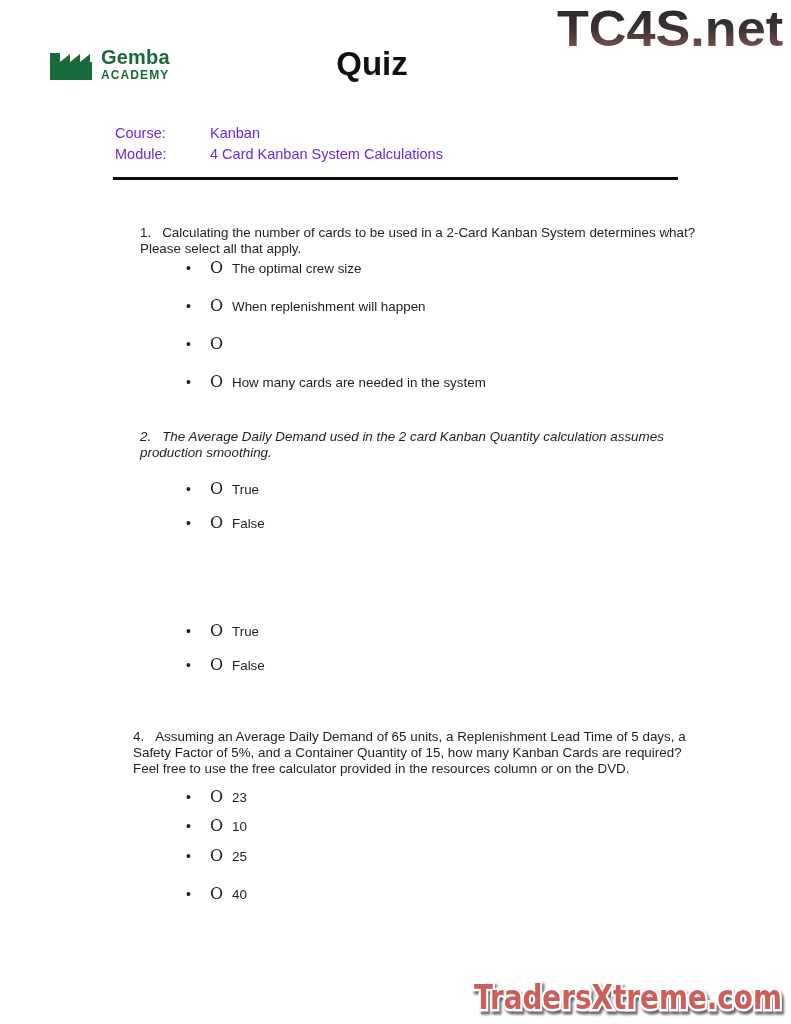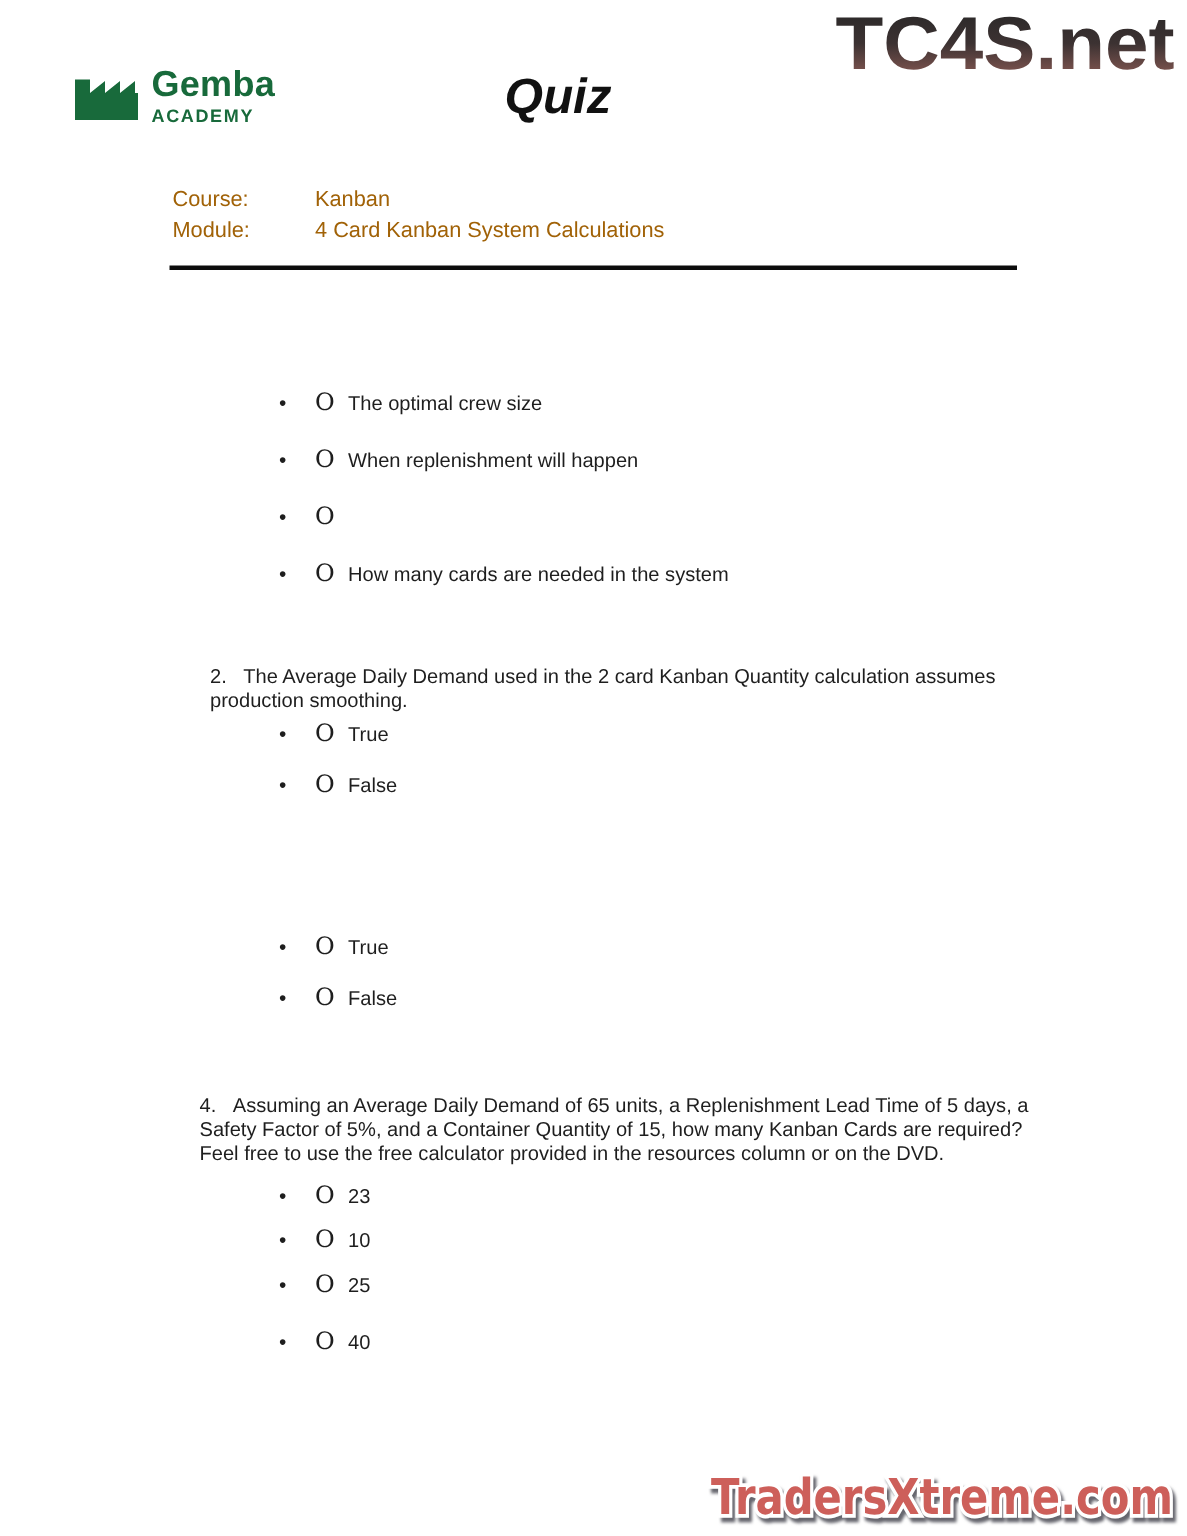--- a/index.html
+++ b/index.html
@@ -8,43 +8,43 @@
     font-family:"Liberation Sans",sans-serif;color:#1c1c1c;
   }
   .page{position:relative;width:791px;height:1024px;background:#fff;}
 
   
   .wm-top{position:absolute;top:3px;right:2px;width:236px;height:52px;text-decoration:underline;}
 
   
   .logo{position:absolute;left:48px;top:45px;display:flex;align-items:center;gap:7px;}
   .logo-text{display:flex;flex-direction:column;line-height:1;}
-  .logo-name{font-size:24px;font-weight:bold;color:#186a3b;letter-spacing:.2px;}
+  .logo-name{font-size:20px;font-weight:bold;color:#186a3b;letter-spacing:.2px;}
   .logo-sub{font-size:12px;font-weight:bold;color:#186a3b;letter-spacing:1.1px;margin-top:2px;}
 
   
   .title{position:absolute;left:0;top:45px;width:744px;text-align:center;
-    font-size:33px;font-weight:bold;color:#111;font-style:italic;}
+    font-size:33px;font-weight:bold;color:#111;}
 
   
-  .meta{position:absolute;left:115px;top:122px;font-size:14.5px;color:#a16207;}
+  .meta{position:absolute;left:115px;top:122px;font-size:14.5px;color:#6d28d9;}
   .meta-row{display:flex;height:21px;align-items:center;}
   .meta-label{width:95px;}
   .divider{position:absolute;left:113px;top:177px;width:565px;height:2.5px;background:#0c0c0c;}
 
   
   .q{position:absolute;font-size:13.4px;line-height:15.6px;color:#1e1e1e;white-space:pre-line;}
   .qnum{margin-right:11px;}
   .opt{position:absolute;left:186px;display:flex;align-items:baseline;
     font-size:13.4px;color:#1e1e1e;}
   .dot{width:24px;font-size:14px;line-height:15px;}
   .radio{width:22px;font-family:"DejaVu Serif",serif;font-size:16px;line-height:15px;}
 
   .q1{left:140px;top:212px;width:556px;}
-  .q2{left:140px;top:430px;width:556px;}
+  .q2{left:140px;top:416px;width:556px;font-style:italic;}
   .q3{left:140px;top:573px;width:560px;}
   .q4{left:133px;top:716px;width:564px;}
 
   .wm-mid{position:absolute;left:247px;top:481px;width:302px;height:58px;}
   .wm-bottom{position:absolute;left:462px;top:972px;width:330px;height:50px;}
 </style>
 </head>
 <body>
 
 <div class="page">
@@ -79,20 +79,22 @@
       <span class="meta-label">Course:</span>
       <span>Kanban</span>
     </div>
     <div class="meta-row">
       <span class="meta-label">Module:</span>
       <span>4 Card Kanban System Calculations</span>
     </div>
   </div>
   <div class="divider"></div>
 
+  <p class="q q1"><span class="qnum">1.</span><span>Calculating the number of cards to be used in a 2-Card Kanban System determines what?
+Please select all that apply.</span></p>
 
   <div class="opt" style="top:260px">
     <span class="dot">•</span>
       <span class="radio">O</span>
       <span>The optimal crew size</span>
   </div>
   <div class="opt" style="top:298px">
     <span class="dot">•</span>
       <span class="radio">O</span>
       <span>When replenishment will happen</span>

